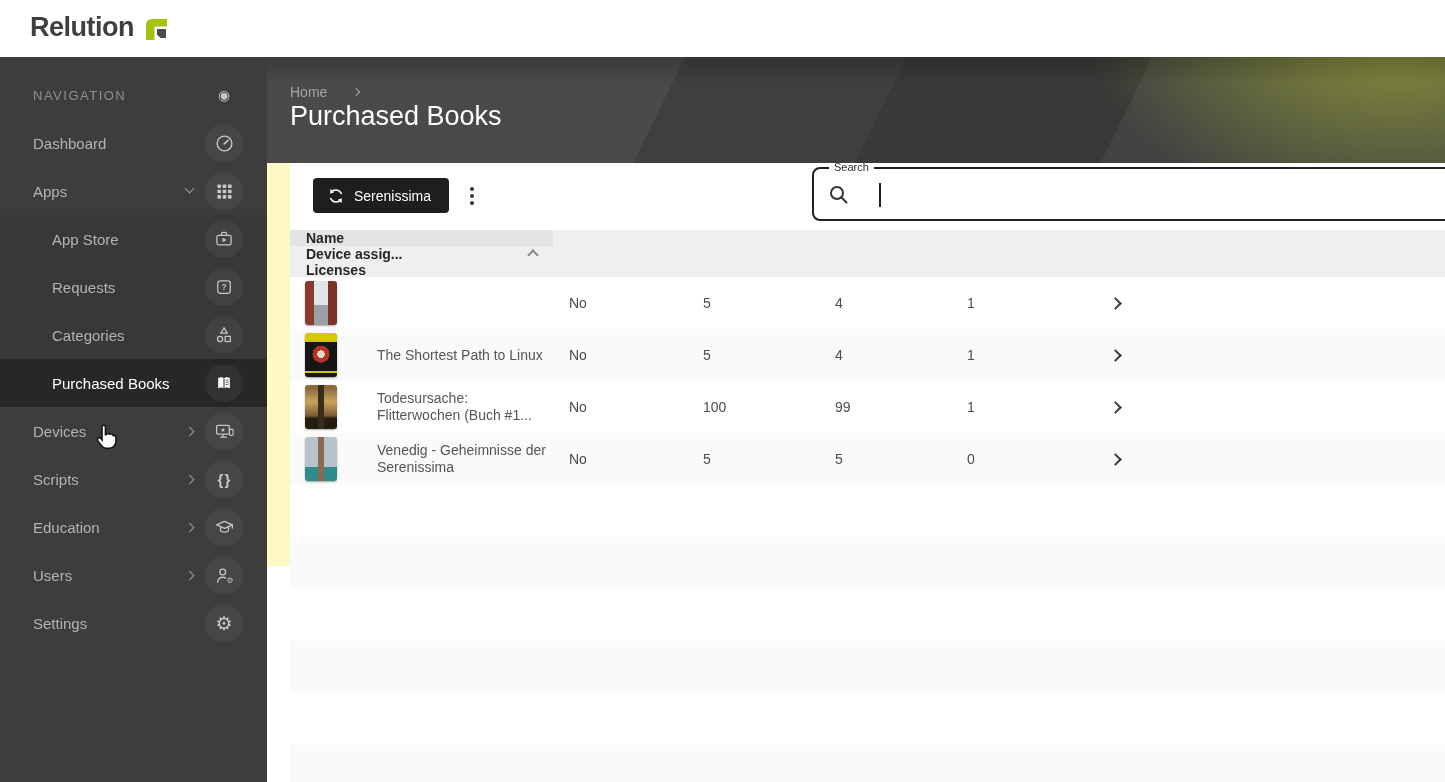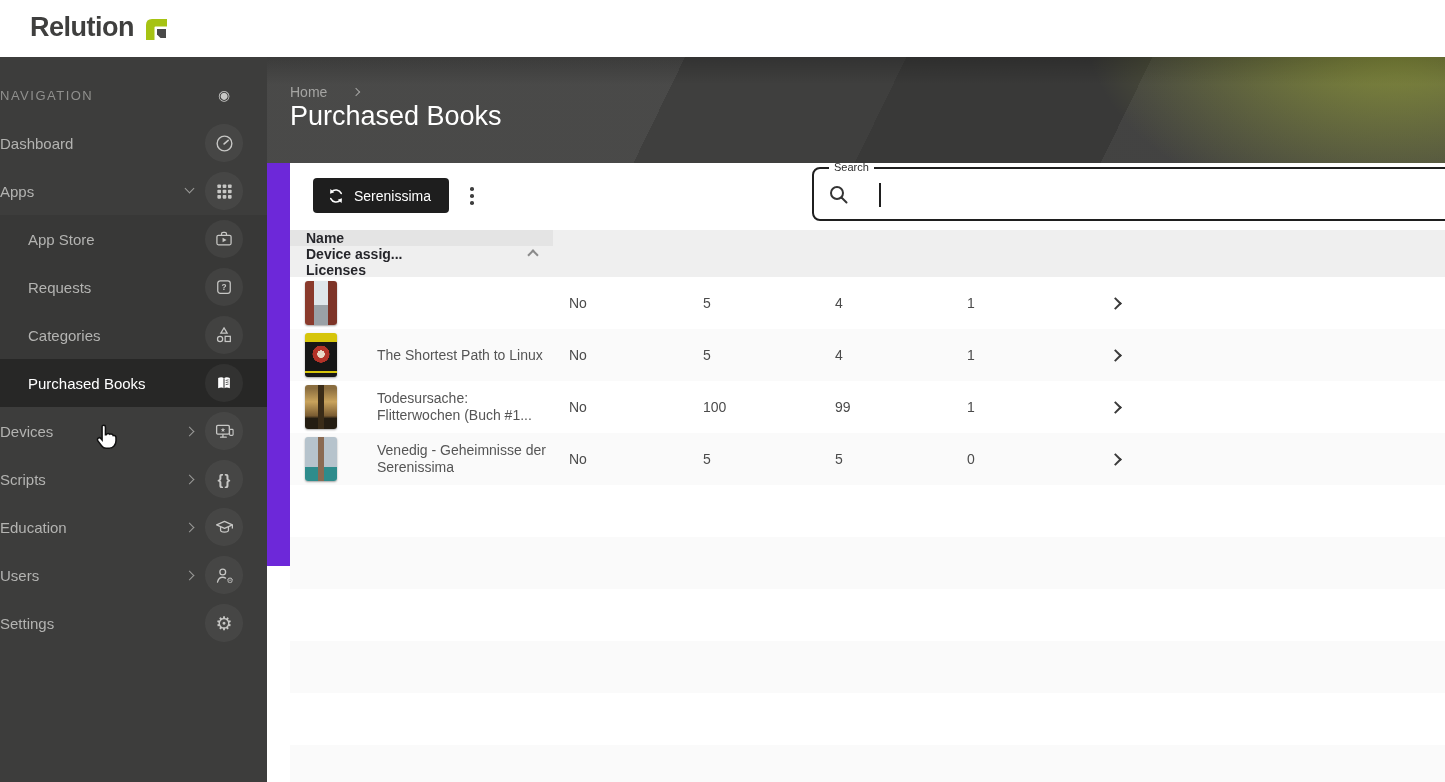--- a/index.html
+++ b/index.html
@@ -1,31 +1,31 @@
 <!DOCTYPE html>
 <html><head>
 <meta charset="utf-8">
 <style>
   * { margin:0; padding:0; box-sizing:border-box; }
   html,body { width:1445px; height:782px; overflow:hidden; font-family:"Liberation Sans", sans-serif; }
-  #app { position:relative; width:1445px; height:566px; background:#6d28d9; }
+  #app { position:relative; width:1445px; height:566px; background:#fef9c3; }
 
   
   .topbar { position:absolute; left:0; top:0; width:1445px; height:57px; background:#ffffff; z-index:5; }
   .brand { position:absolute; left:30px; top:12px; display:flex; align-items:center; gap:9px; }
   .brand-text { font-size:27px; font-weight:700; color:#3f3f3e; letter-spacing:-0.5px; }
   .brand-mark { width:26px; height:26px; position:relative; top:1px; }
 
   
   .sidebar { position:absolute; left:0; top:57px; width:267px; height:725px; background:#3d3d3c; padding-top:14px; z-index:4; }
-  .side-row { position:relative; height:48px; display:flex; align-items:center; cursor:pointer; }
+  .side-row { position:relative; height:48px; display:flex; align-items:center; padding-left:33px; cursor:pointer; }
   .side-row .lbl { font-size:15px; color:#b3b3b1; }
   .nav-head .lbl { font-size:13px; color:#90908e; letter-spacing:1.5px; }
   .sub { background:#383837; }
-  .sub { padding-left:28px;text-align:right; }
+  .sub { padding-left:52px;text-align:right; }
   .active-item { background:#272726; }
   .active-item .lbl { color:#ffffff; }
   .icon-circle { position:absolute; right:24px; top:5px; width:38px; height:38px; border-radius:50%;
                  background:rgba(255,255,255,0.05); display:flex; align-items:center; justify-content:center;
                  color:#c7c7c5; font-size:18px; }
   .active-item .icon-circle { color:#ffffff; }
   .nav-head .icon-circle { background:transparent; font-size:14px; }
   .chev { width:7px; height:7px; border-right:1.7px solid #9b9b99; border-bottom:1.7px solid #9b9b99; position:absolute; right:74px; top:21px; }
   .chev-right { transform:rotate(-45deg); }
   .chev-down { transform:rotate(45deg); top:18px; }

